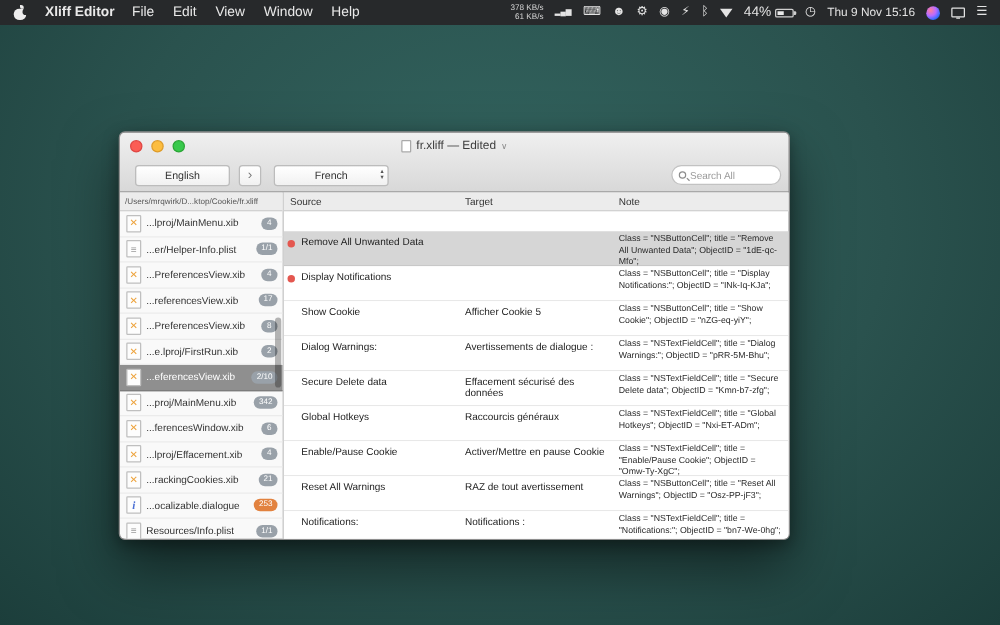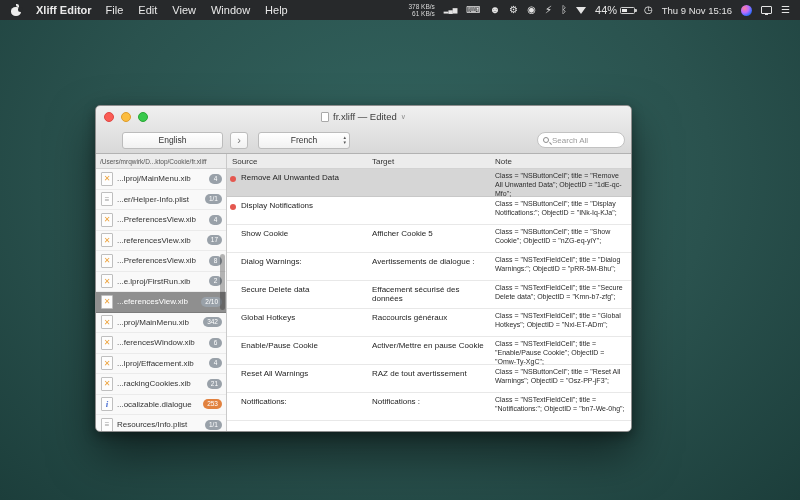--- a/index.html
+++ b/index.html
@@ -57,21 +57,21 @@
   .doc-ic { width:8px; height:10px; background:#fff; border:1px solid #a9a9a9; border-radius:1px; }
   .title-chev { font-size:7px; color:#8b8b8b; }
 
   .toolbar { height:26px; display:flex; align-items:center; padding:0 6px; }
   .tb-btn {
     height:17px; background:linear-gradient(#ffffff,#f1f1f1);
     border:1px solid #bcbcbc; border-radius:3px;
     display:flex; align-items:center; justify-content:center;
     font-size:8.5px; color:#333; cursor:default;
   }
-  .btn-english { width:101px; margin-left:20px; }
+  .btn-english { width:76px; margin-left:6px; }
   .btn-fwd { width:18px; margin-left:7px; color:#777; font-size:11px; }
   .btn-french { width:92px; margin-left:10px; position:relative; }
   .pop-arrows { position:absolute; right:3px; top:2px; display:flex; flex-direction:column; font-size:5px; line-height:5px; color:#555; }
   .searchbox {
     margin-left:auto; width:88px; height:16px; background:#fff;
     border:1px solid #c2c2c2; border-radius:8px;
     display:flex; align-items:center; padding:0 5px; gap:3px;
   }
   .mag { width:6px; height:6px; border:1.2px solid #8d8d8d; border-radius:50%; position:relative; flex:none; }
   .mag::after { content:""; position:absolute; left:5px; top:5px; width:3px; height:1.2px; background:#8d8d8d; transform:rotate(45deg); }
@@ -95,21 +95,21 @@
   .sb-scroll { position:absolute; right:1px; top:100px; width:5px; height:56px; border-radius:3px; background:rgba(0,0,0,0.28); }
 
   
   .table { flex:1; display:flex; flex-direction:column; background:#fff; }
   .thead { height:15px; flex:none; display:flex; background:#ececec; border-bottom:1px solid #d2d2d2; font-size:8px; color:#333; align-items:center; }
   .th { padding-left:5px; }
   .th.src { width:140px; }
   .th.tgt { width:123px; }
   .th.note { flex:1; }
   .trow { height:28px; flex:none; display:flex; border-bottom:1px solid #e8e8e8; background:#fff; cursor:default; }
-  .trow.sel { background:#d6d6d6; border-bottom-color:#c8c8c8; }
+  .trow.sel { background:#d6d6d6; border-bottom-color:#c8c8c8;margin-top:16px; }
   .c-src { width:140px; position:relative; padding:4px 4px 0 14px; font-size:8px; color:#1d1d1d; }
   .dot { position:absolute; left:3px; top:7px; width:6px; height:6px; border-radius:50%; background:#e4574f; }
   .c-tgt { width:123px; padding:4px 4px 0 5px; font-size:8px; color:#1d1d1d; }
   .c-note { flex:1; padding:3px 6px 0 5px; font-size:7px; line-height:8.8px; color:#2a2a2a; }
 </style>
 </head>
 <body>
 
 <div class="menubar">
   <span class="apple">

